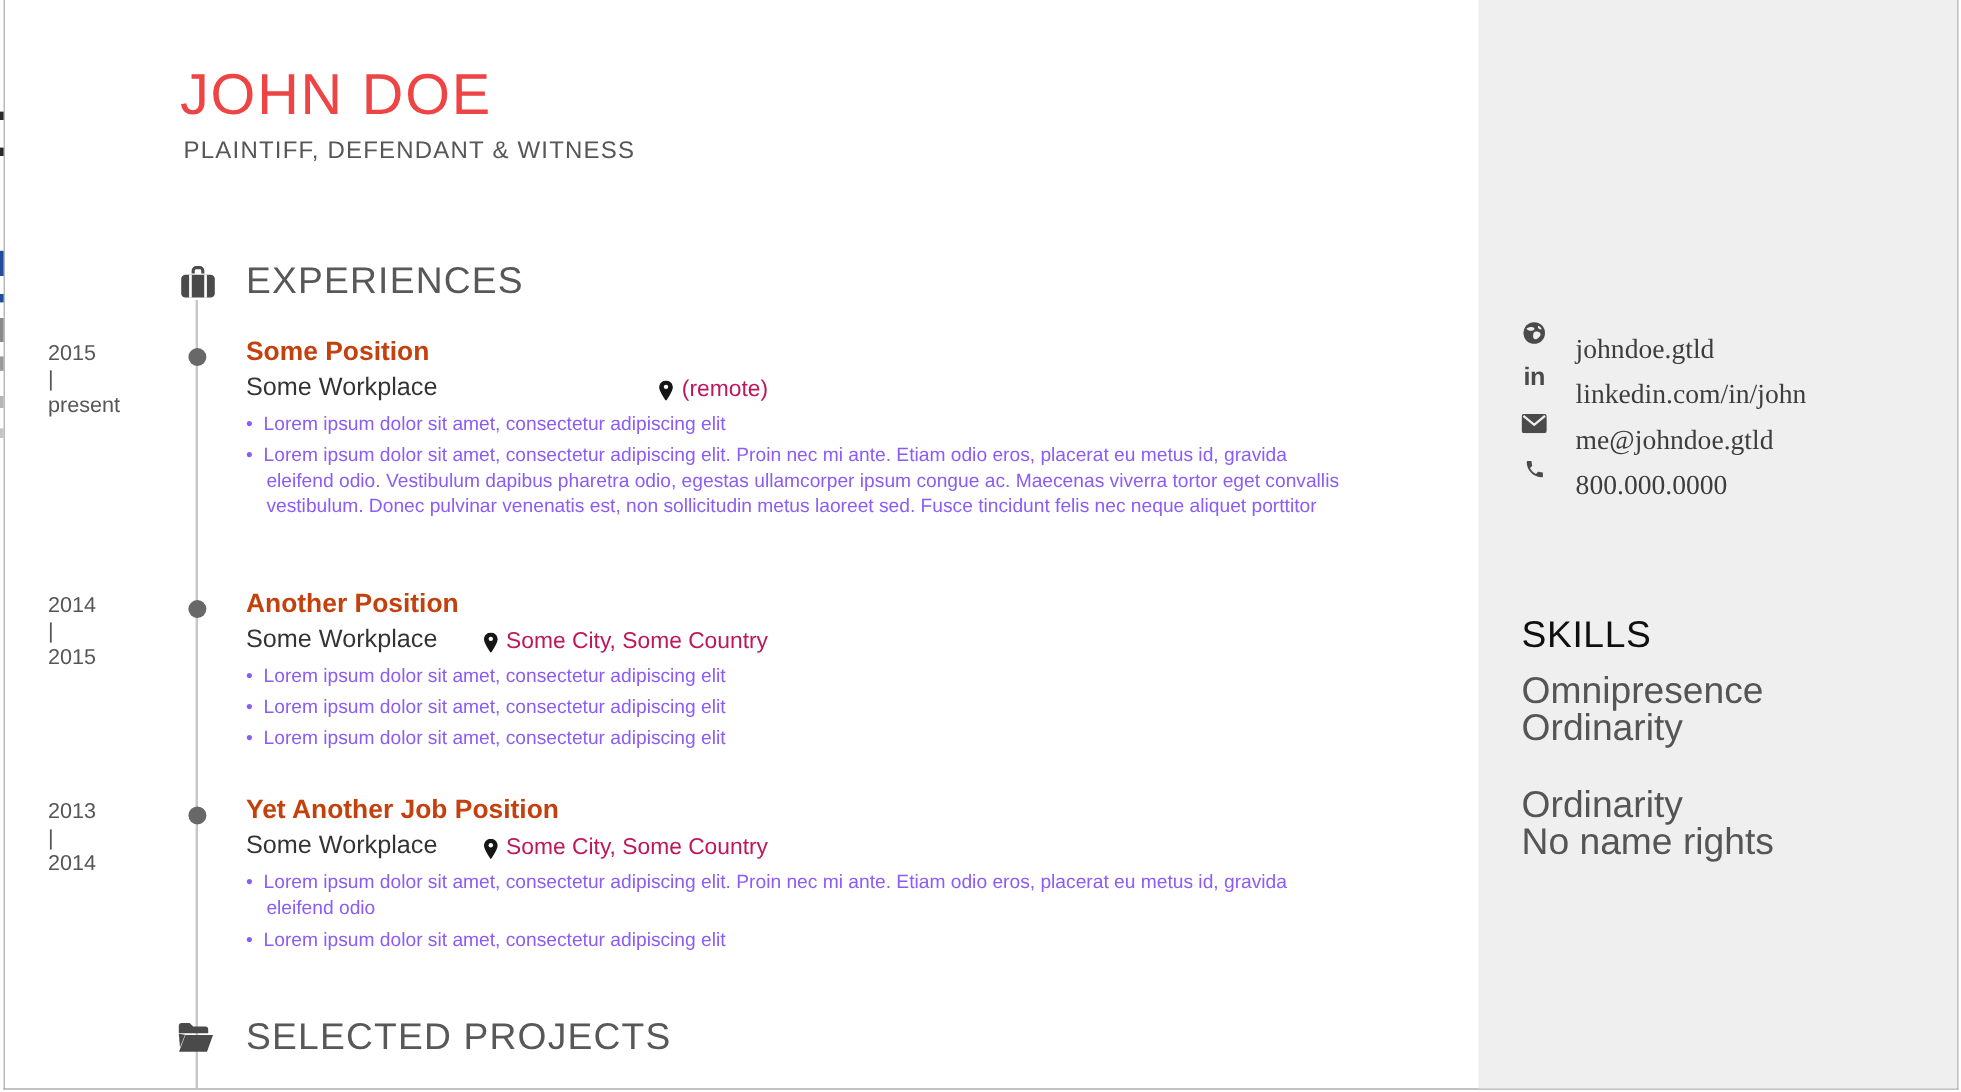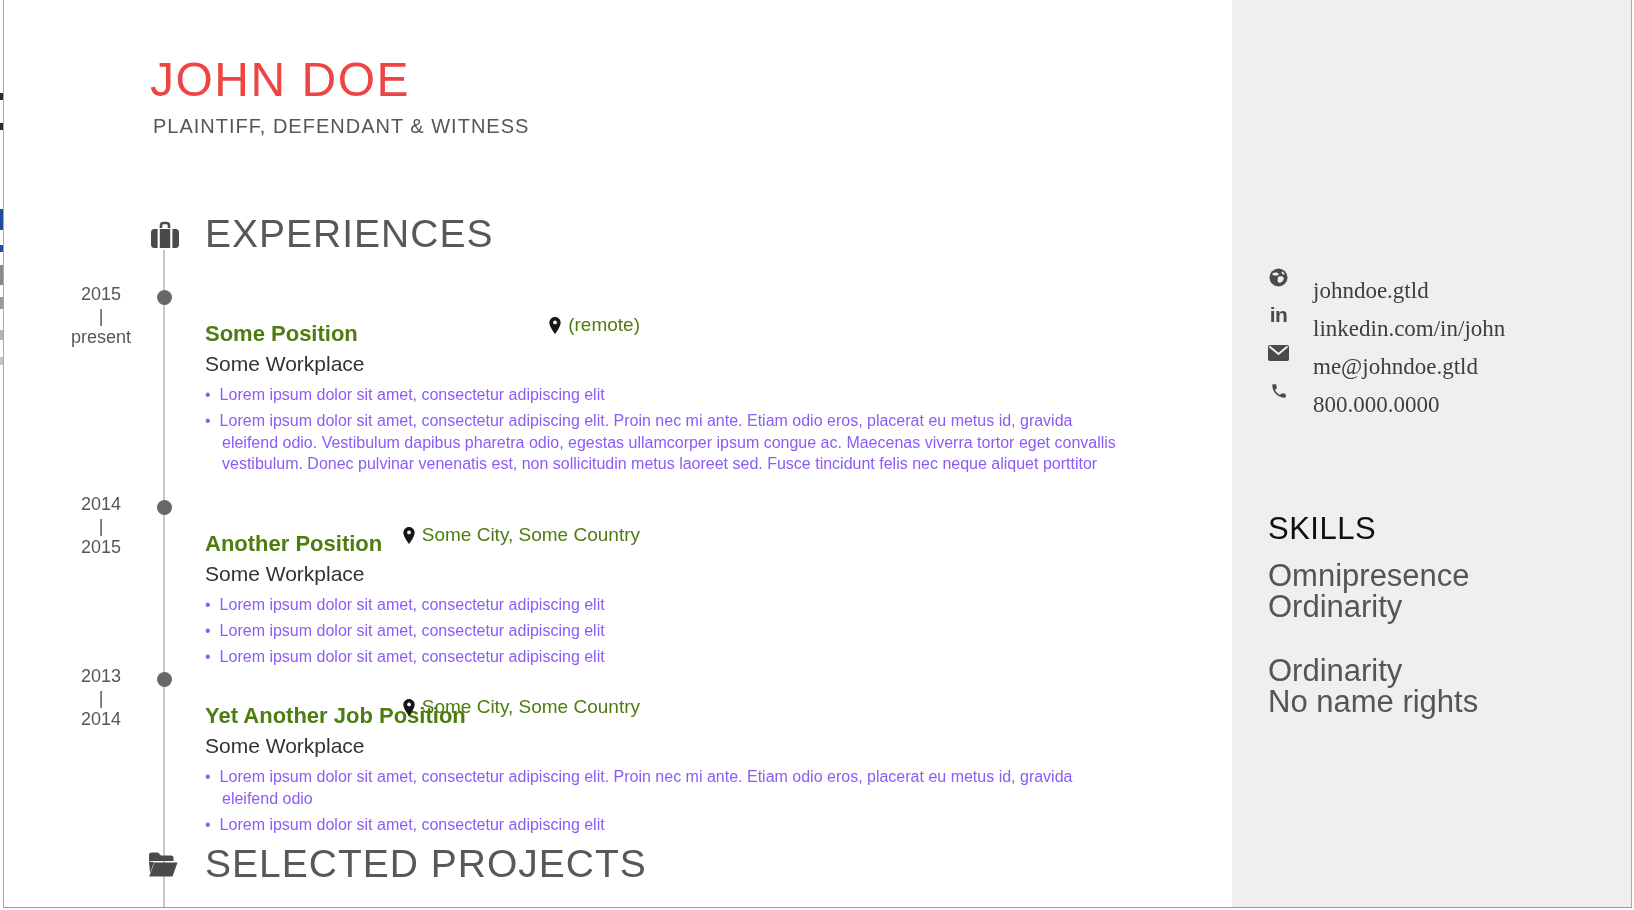--- a/index.html
+++ b/index.html
@@ -24,34 +24,34 @@
   .skill-item{font-size:31px;line-height:31px;color:#555;}
   .skill-group2{margin-top:33px;}
 
   
   .name{position:absolute;left:150px;top:52px;font-size:48px;line-height:56px;color:#ef4444;letter-spacing:1.5px;}
   .subtitle{position:absolute;left:153px;top:112px;font-size:20px;line-height:28px;color:#565656;letter-spacing:1px;}
 
   
   .tline{position:absolute;left:163px;top:250px;width:2px;height:657px;background:#c6c6c6;}
   .section-icon{position:absolute;color:#4a4a4a;}
-  .section-title{position:absolute;left:205px;font-size:39px;line-height:36px;color:#585858;letter-spacing:1px;}
+  .section-title{position:absolute;left:205px;font-size:31px;line-height:36px;color:#585858;letter-spacing:1px;}
 
   .job{position:absolute;left:0;width:1140px;}
-  .job .dates{position:absolute;left:40px;top:4px;width:122px;text-align:center;
+  .job .dates{position:absolute;left:40px;top:4px;width:122px;
               font-size:18px;line-height:21.5px;color:#565656;}
   .job .dot{position:absolute;left:157px;top:10px;width:15px;height:15px;border-radius:50%;background:#686868;}
   .job .body{position:absolute;left:205px;top:0;width:920px;}
-  .job-title{font-size:22px;line-height:26px;font-weight:bold;color:#4d7c0f;margin-top:41px;}
+  .job-title{font-size:22px;line-height:26px;font-weight:bold;color:#c2410c;}
   .workplace{margin-top:4px;font-size:21px;line-height:26px;color:#333;}
   .bullets{margin:7px 0 0 0;padding:0;list-style:none;width:912px;}
   .bullets li{font-size:16px;line-height:21.5px;color:#8b5cf6;padding-left:17px;text-indent:-17px;margin-bottom:4.5px;}
   .bullets li::before{content:"•";margin-right:9px;}
   .loc{position:absolute;right:500px;top:34px;display:flex;align-items:center;gap:7px;}
-  .loc .ltext{font-size:19px;color:#4d7c0f;white-space:nowrap;}
+  .loc .ltext{font-size:19px;color:#be185d;white-space:nowrap;}
   .loc svg{display:block;}
 
   svg{display:block;}
 </style>
 </head>
 <body>
 
 <div class="page">
 
   <div class="edge-left"></div>

